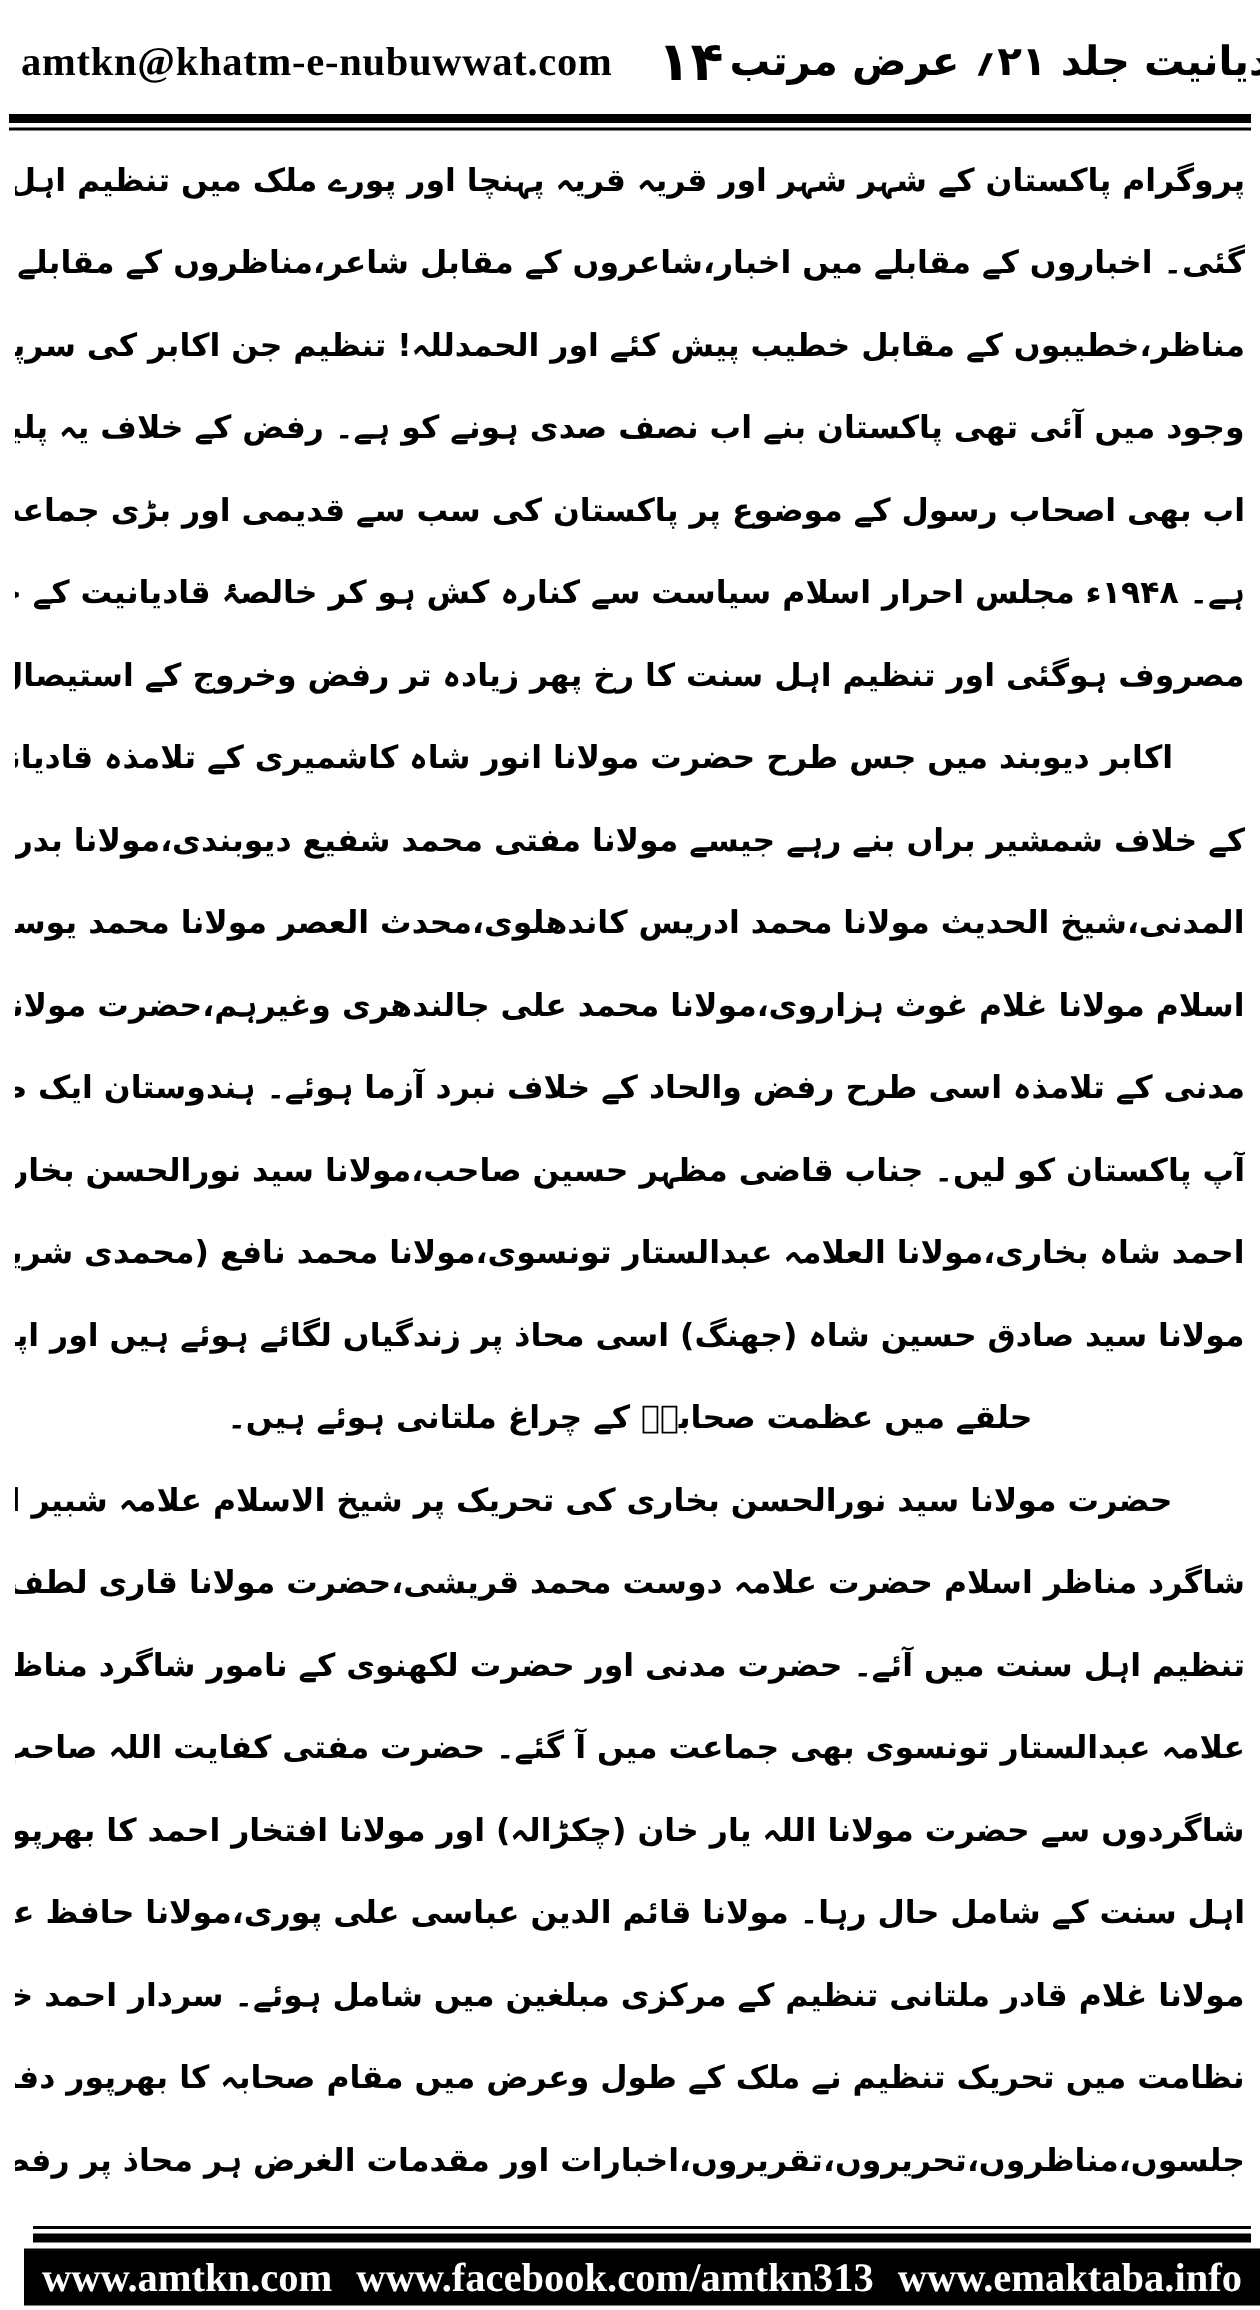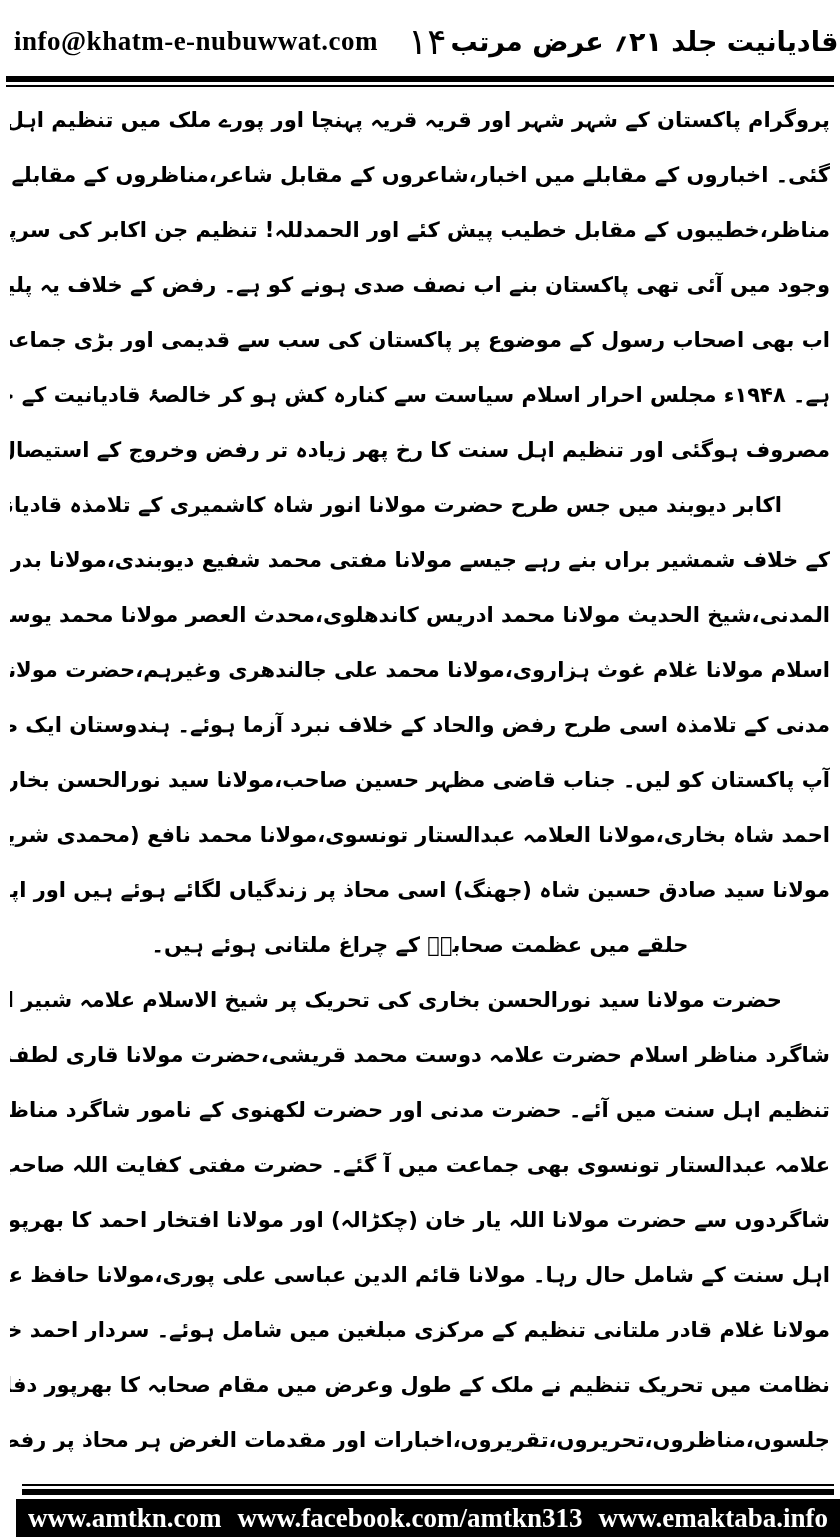--- a/index.html
+++ b/index.html
@@ -26,21 +26,21 @@
   }
   .header-email {
     font-family: "Liberation Serif", "DejaVu Serif", serif;
     font-weight: 700;
     font-size: 27px;
     letter-spacing: 0.5px;
     white-space: nowrap;
     justify-self: start;
   }
   .header-pagenum {
-    font-weight: 400;
+    font-weight: 700;
     font-size: 36px;
     justify-self: center;
     padding-left: 30px;
     direction: rtl;
   }
   .header-title {
     direction: rtl;
     font-weight: 700;
     font-size: 27px;
     white-space: nowrap;
@@ -105,21 +105,21 @@
   .footer-bar span {
     padding: 0 8px;
   }
 </style>
 </head>
 <body>
 
 <div class="page">
 
   <div class="header">
-    <div class="header-email">info@khatm-e-nubuwwat.com</div>
+    <div class="header-email">amtkn@khatm-e-nubuwwat.com</div>
     <div class="header-pagenum">۱۴</div>
     <div class="header-title">محاسبہ قادیانیت جلد ۲۱؍ عرض مرتب</div>
   </div>
 
   <div class="rule-top"></div>
 
   <div class="body-text">
     <div class="line">پروگرام پاکستان کے شہر شہر اور قریہ قریہ پہنچا اور پورے ملک میں تنظیم اہل سنت کی دھوم مچ</div>
     <div class="line">گئی۔ اخباروں کے مقابلے میں اخبار،شاعروں کے مقابل شاعر،مناظروں کے مقابلے میں</div>
     <div class="line">مناظر،خطیبوں کے مقابل خطیب پیش کئے اور الحمدللہ! تنظیم جن اکابر کی سرپرستی اور تائید سے</div>

